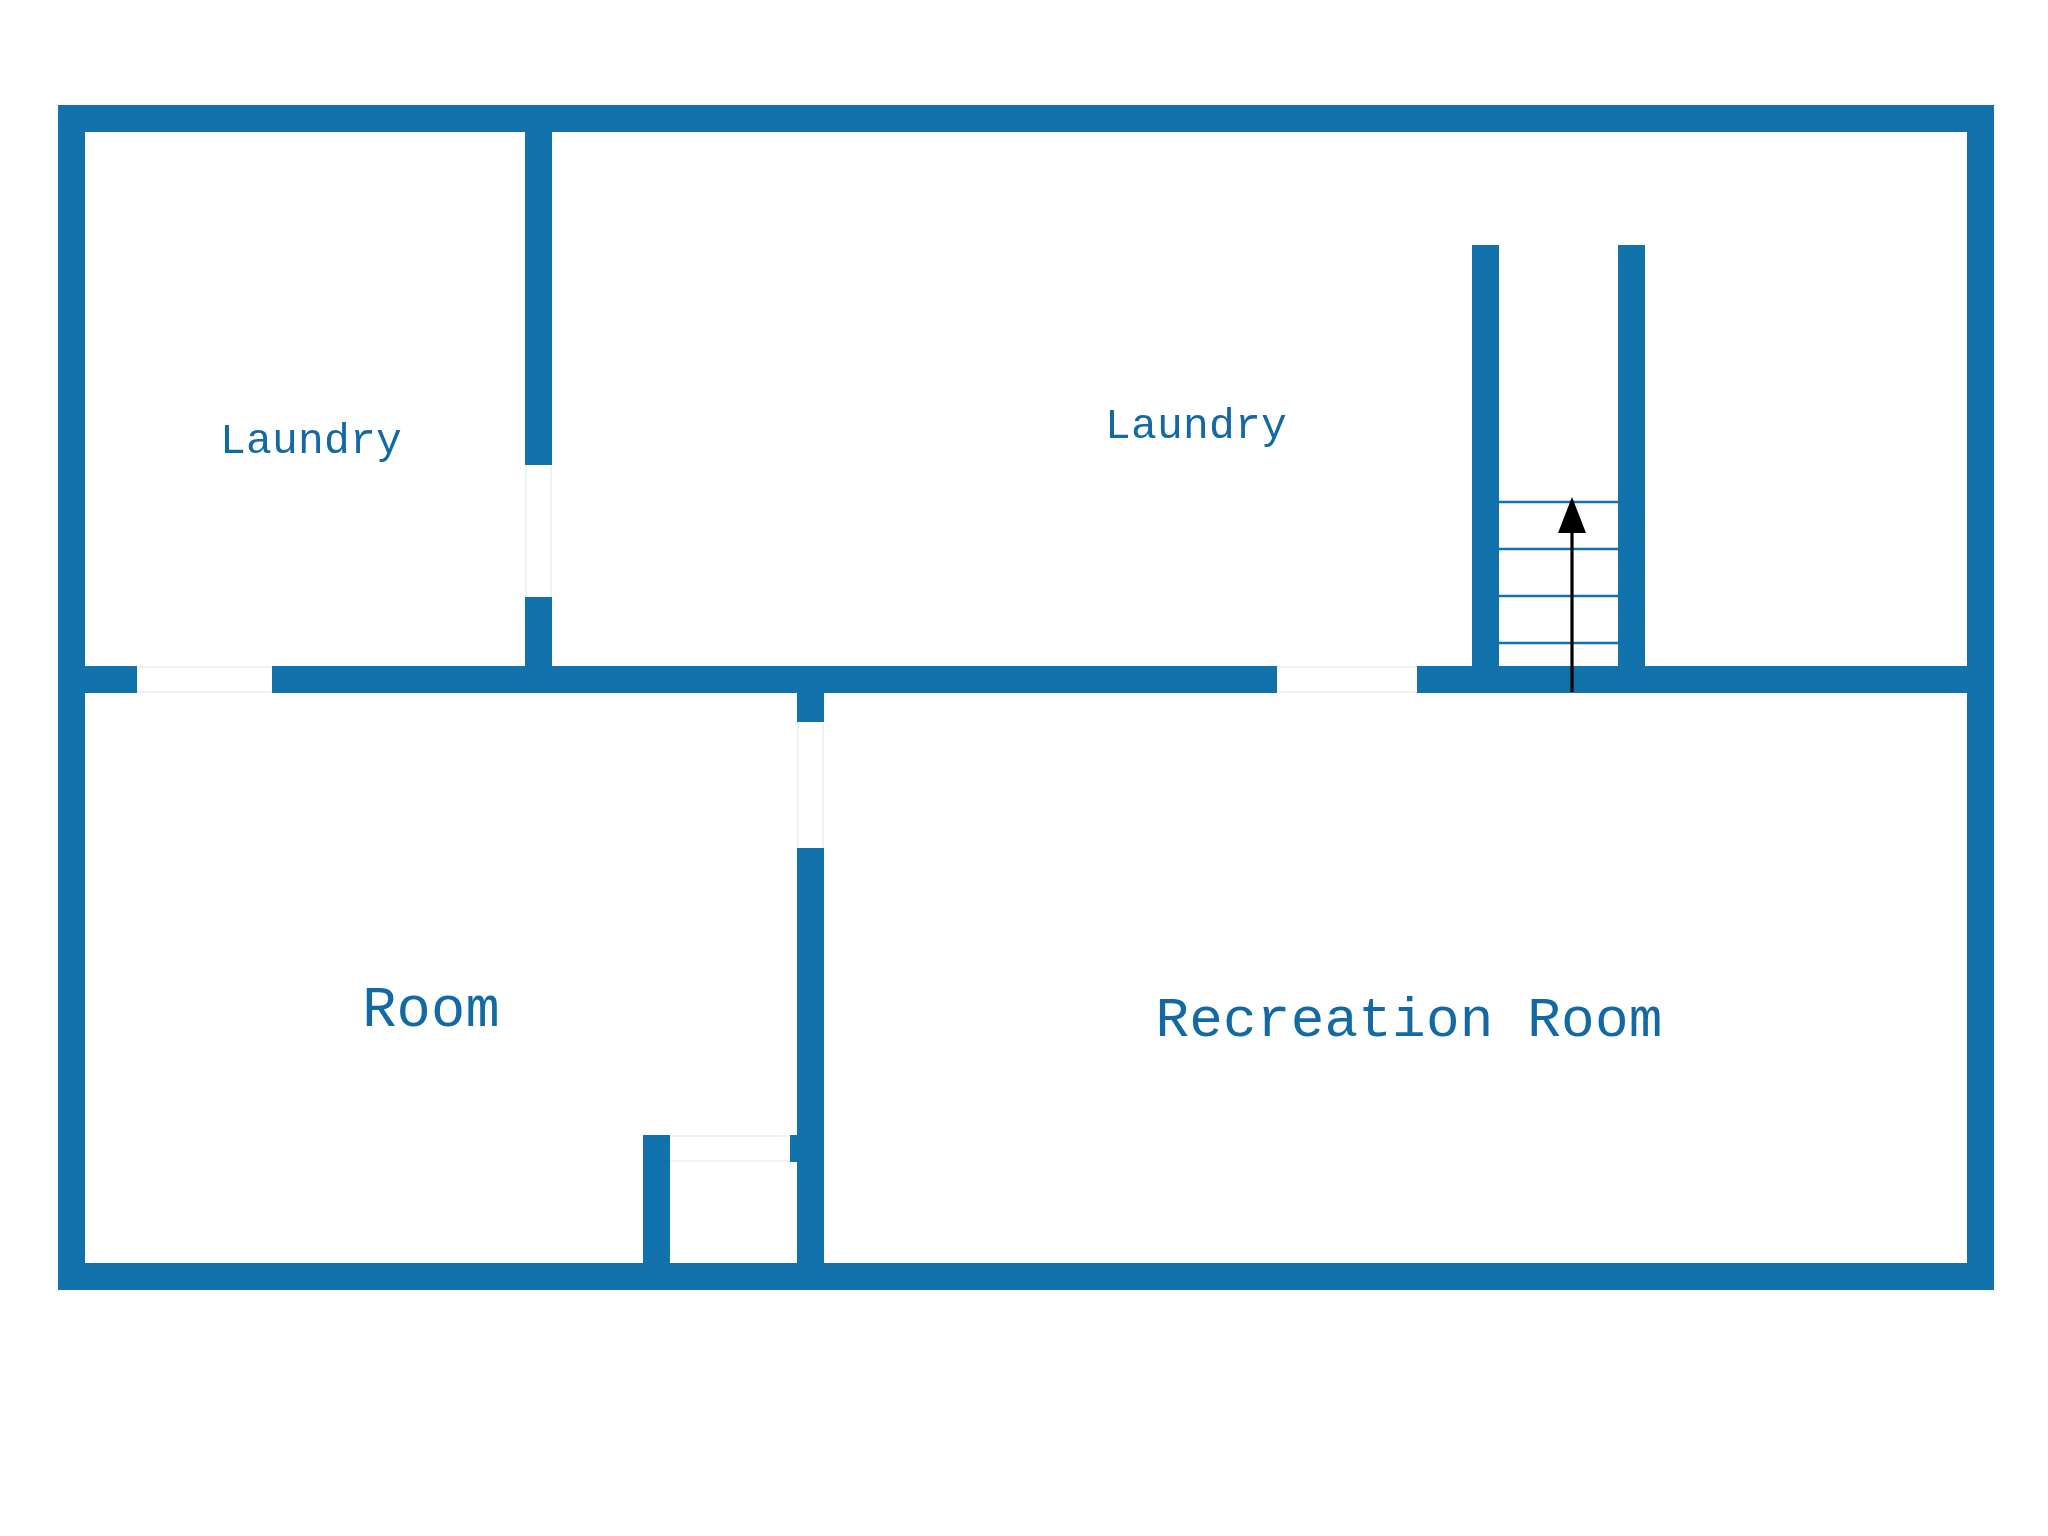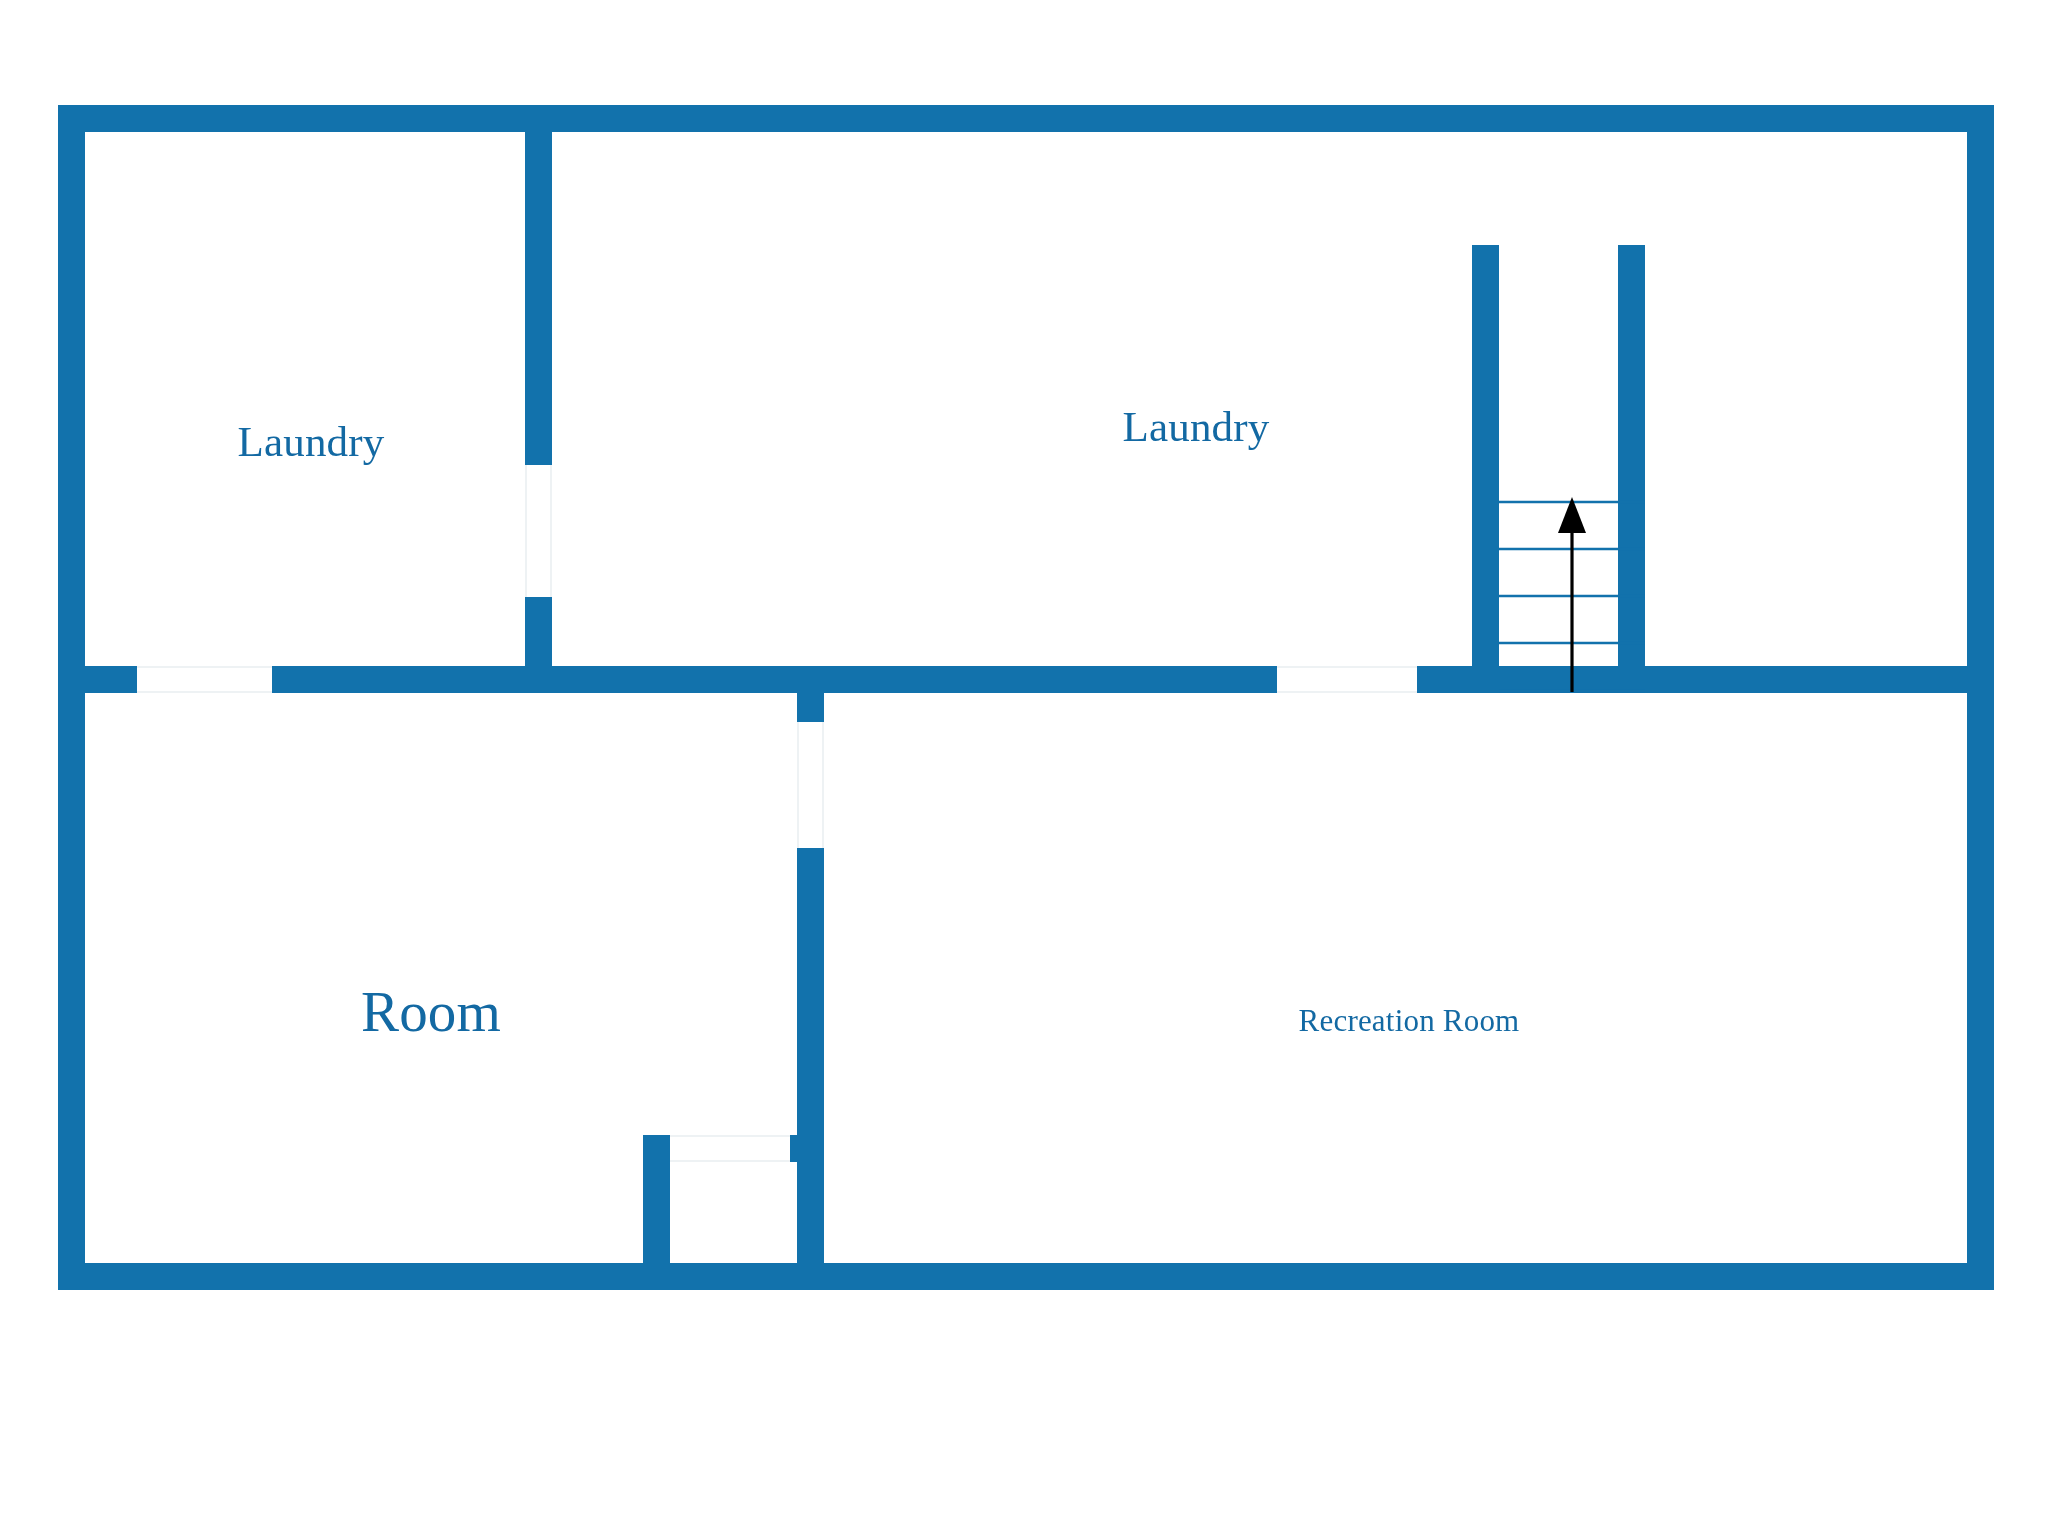--- a/index.html
+++ b/index.html
@@ -35,31 +35,31 @@
     top: 0;
     width: 2048px;
     height: 1340px;
     display: block;
   }
 
   
   .room-label {
     position: absolute;
     color: #1369a3;
-    font-family: Liberation Serif, serif;
+    font-family: Liberation Mono, monospace;
     font-weight: 400;
     white-space: nowrap;
     transform: translate(-50%, -50%);
     letter-spacing: 0.2px;
   }
 
   #label-laundry   { left: 311px;  top: 441px;  font-size: 43px; }
   #label-basement  { left: 1196px; top: 426px;  font-size: 43px; }
   #label-room      { left: 431px;  top: 1011px; font-size: 57px; }
-  #label-recroom   { left: 1409px; top: 1021px; font-size: 31px; }
+  #label-recroom   { left: 1409px; top: 1021px; font-size: 56px; }
 
   
   #footer-area {
     position: absolute;
     left: 0;
     top: 1340px;
     width: 2048px;
     height: 196px;
   }
 </style>

